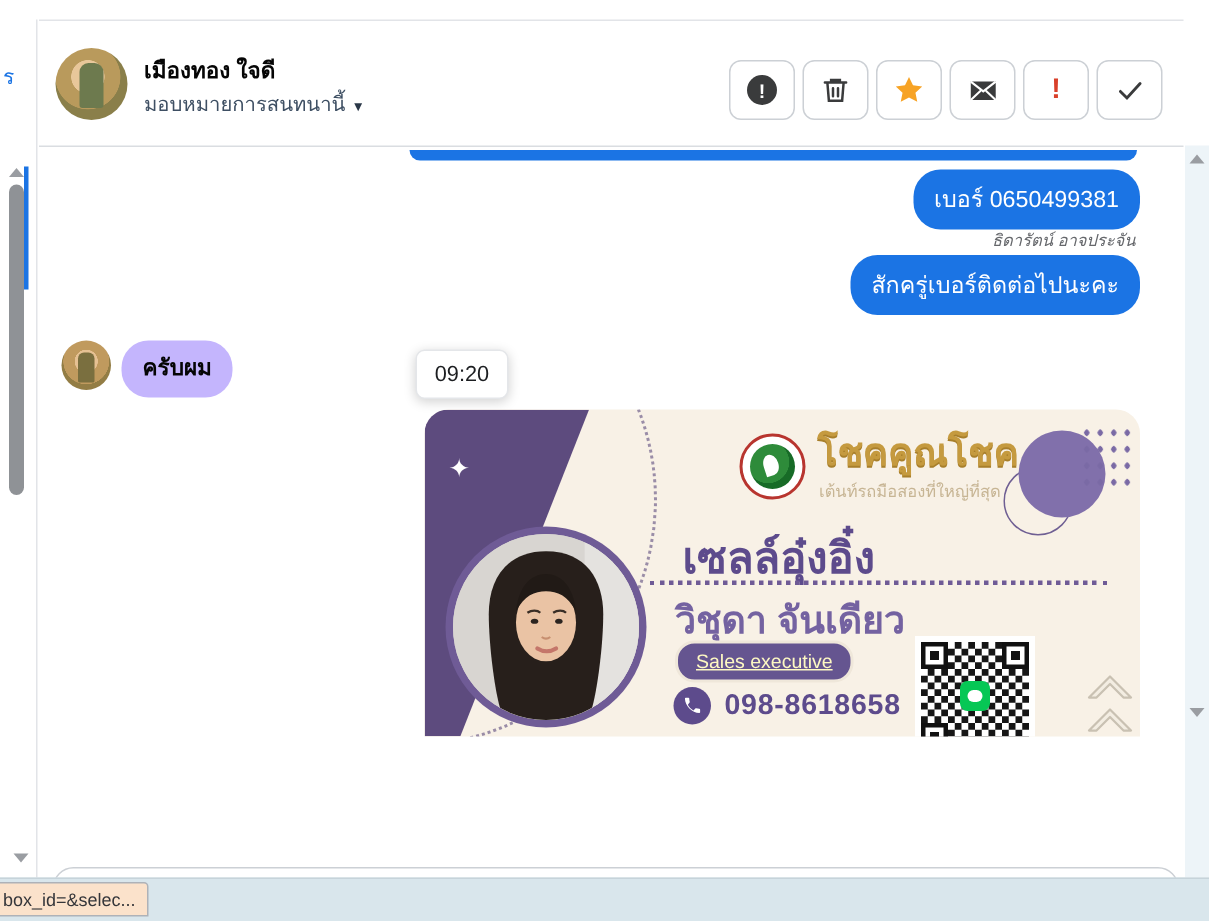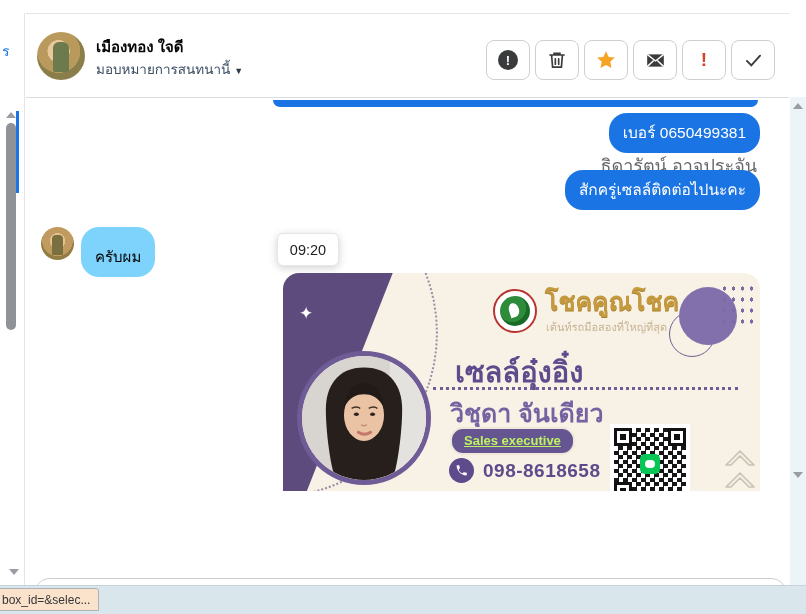--- a/index.html
+++ b/index.html
@@ -35,26 +35,26 @@
   .header-actions { position:absolute; right:14px; top:26px; display:flex; gap:5px; }
   .hbtn { width:44px; height:40px; border:1px solid #ccd0d5; border-radius:8px; background:#fff; display:flex; align-items:center; justify-content:center; cursor:pointer; }
   .alert-circle { width:20px; height:20px; border-radius:50%; background:#3a3b3c; color:#fff; font-weight:bold; font-size:13px; display:flex; align-items:center; justify-content:center; }
   .red-excl { color:#d9402a; font-weight:bold; font-size:19px; }
 
   
   .chat { position:absolute; left:0; top:85px; width:100%; height:405px; background:#fff; }
   .bubble { position:absolute; color:#fff; background:#1b74e4; border-radius:18px; padding:7px 14px 8px; font-size:15.5px; white-space:nowrap; }
   .bubble-partial { position:absolute; left:247px; top:1px; width:485px; height:7px; background:#1b74e4; border-radius:0 0 14px 14px; }
   .bubble-phone { right:29px; top:14px; }
-  .meta-name { position:absolute; right:32px; top:52px; font-size:18px; color:#65676b; }
+  .meta-name { position:absolute; right:32px; top:52px; font-size:11px; color:#65676b;font-style:italic; }
   .bubble-follow { right:29px; top:71px; }
   .in-avatar { position:absolute; left:15px; top:128px; width:33px; height:33px;
     background:radial-gradient(circle at 50% 42%, #e6c193 0 30%, #c09a5e 31% 60%, #937d45 61% 100%); }
   .in-avatar::after{ content:""; position:absolute; left:11px; top:8px; width:11px; height:20px; background:#7a6f3f; border-radius:4px 4px 1px 1px; }
-  .bubble-in { position:absolute; left:55px; top:128px; background:#7dd3fc; color:#050505; border-radius:18px; padding:18px 14px 8px; font-size:15px; }
+  .bubble-in { position:absolute; left:55px; top:128px; background:#c4b5fd; color:#050505; border-radius:18px; padding:6px 14px 8px; font-size:15px;font-weight:bold; }
   .time-tip { position:absolute; left:251px; top:134px; width:62px; height:33px; background:#fff; border:1px solid #e4e6e9; border-radius:6px; box-shadow:0 2px 8px rgba(0,0,0,.18); display:flex; align-items:center; justify-content:center; font-size:14.5px; color:#1c1e21; }
 
   
   .biz-card { position:absolute; left:257px; top:174px; width:477px; height:218px; background:#f8f1e6; border-radius:16px 16px 0 0; overflow:hidden; cursor:pointer; }
   .card-wedge { position:absolute; left:0; top:0; width:100%; height:100%;
     background:#5d4b7e; clip-path:polygon(0 0, 23% 0, 5% 100%, 0 100%); }
   .card-dotted { position:absolute; left:-175px; top:-105px; width:330px; height:330px; border-radius:50%; border:2px dotted rgba(93,75,126,.6); }
   .sparkle { position:absolute; left:16px; top:30px; color:#fff; font-size:17px; }
   .card-logo { position:absolute; left:210px; top:16px; width:44px; height:44px; border-radius:50%; background:#fff; border:2px solid #b8352f; display:flex; align-items:center; justify-content:center; }
   .card-logo .emblem { width:30px; height:30px; border-radius:50%; background:radial-gradient(circle at 40% 40%, #2e8b3a 0 55%, #176b27 56% 100%); position:relative; }
@@ -63,21 +63,21 @@
   .brand-tag { position:absolute; left:263px; top:45px; font-size:11px; color:#c7b594; }
   .circle-solid { position:absolute; left:396px; top:14px; width:58px; height:58px; border-radius:50%; background:#8170ab; }
   .circle-outline { position:absolute; left:386px; top:38px; width:46px; height:46px; border-radius:50%; border:1.5px solid #6f5f93; }
   .dot-grid { position:absolute; left:437px; top:10px; width:38px; height:46px;
     background-image:radial-gradient(#7a6aa5 1.6px, transparent 1.8px); background-size:9px 11px; }
   .photo-ring { position:absolute; left:14px; top:78px; width:134px; height:134px; border-radius:50%; background:#6f5b96; display:flex; align-items:center; justify-content:center; }
   .photo { width:124px; height:124px; border-radius:50%; overflow:hidden; background:#d8d5d1; }
   .nickname { position:absolute; left:172px; top:76px; font-size:29px; font-weight:bold; color:#5d4b8c; }
   .dots-sep { position:absolute; left:150px; top:114px; width:305px; border-top:3px dotted #6f5b96; }
   .full-name { position:absolute; left:167px; top:120px; font-size:25px; font-weight:bold; color:#7462a1;text-align:right; }
-  .role-pill { position:absolute; left:167px; top:154px; background:#655590; color:#bef264; font-size:13px; font-weight:bold; text-decoration:underline; padding:4px 12px 5px; border-radius:13px; border:2px solid #efe7da; }
+  .role-pill { position:absolute; left:167px; top:154px; background:#655590; color:#fef9c3; font-size:13px; font-weight:normal; text-decoration:underline; padding:4px 12px 5px; border-radius:13px; border:2px solid #efe7da; }
   .phone-ico { position:absolute; left:166px; top:185px; width:25px; height:25px; border-radius:50%; background:#5d4b8c; color:#fff; display:flex; align-items:center; justify-content:center; }
   .card-phone { position:absolute; left:200px; top:187px; font-size:19px; font-weight:bold; color:#5d4b8c; letter-spacing:.5px; }
   .qr { position:absolute; left:327px; top:151px; width:80px; height:80px; background:#fff; padding:4px; }
   .qr-inner { width:100%; height:100%; background:repeating-conic-gradient(#161616 0% 25%, #fff 0% 50%); background-size:9px 9px; position:relative; }
   .qr-eye { position:absolute; width:18px; height:18px; border:3px solid #111; background:#fff; }
   .qr-eye::after { content:""; position:absolute; left:3px; top:3px; width:6px; height:6px; background:#111; }
   .qr-eye.tl{ left:0; top:0; } .qr-eye.tr{ right:0; top:0; } .qr-eye.bl{ left:0; bottom:0; }
   .qr-line { position:absolute; left:26px; top:26px; width:20px; height:20px; background:#06c755; border-radius:5px; display:flex; align-items:center; justify-content:center; }
   .qr-line::after{ content:""; width:10px; height:8px; background:#fff; border-radius:4px; }
   .chevrons { position:absolute; left:438px; top:170px; }
@@ -156,21 +156,21 @@
               </svg>
           </span>
         </div>
       </div>
     </div>
 
     <div class="chat">
       <div class="bubble-partial"></div>
       <div class="bubble bubble-phone">เบอร์ 0650499381</div>
       <div class="meta-name">ธิดารัตน์ อาจประจัน</div>
-      <div class="bubble bubble-follow">สักครู่เซลล์ติดต่อไปนะคะ</div>
+      <div class="bubble bubble-follow">สักครู่เบอร์ติดต่อไปนะคะ</div>
 
       <div class="avatar in-avatar"></div>
       <div class="bubble-in">ครับผม</div>
       <div class="time-tip">09:20</div>
 
       <div class="biz-card">
         <div class="card-wedge"></div>
         <div class="card-dotted"></div>
         <div class="sparkle">✦</div>
 

